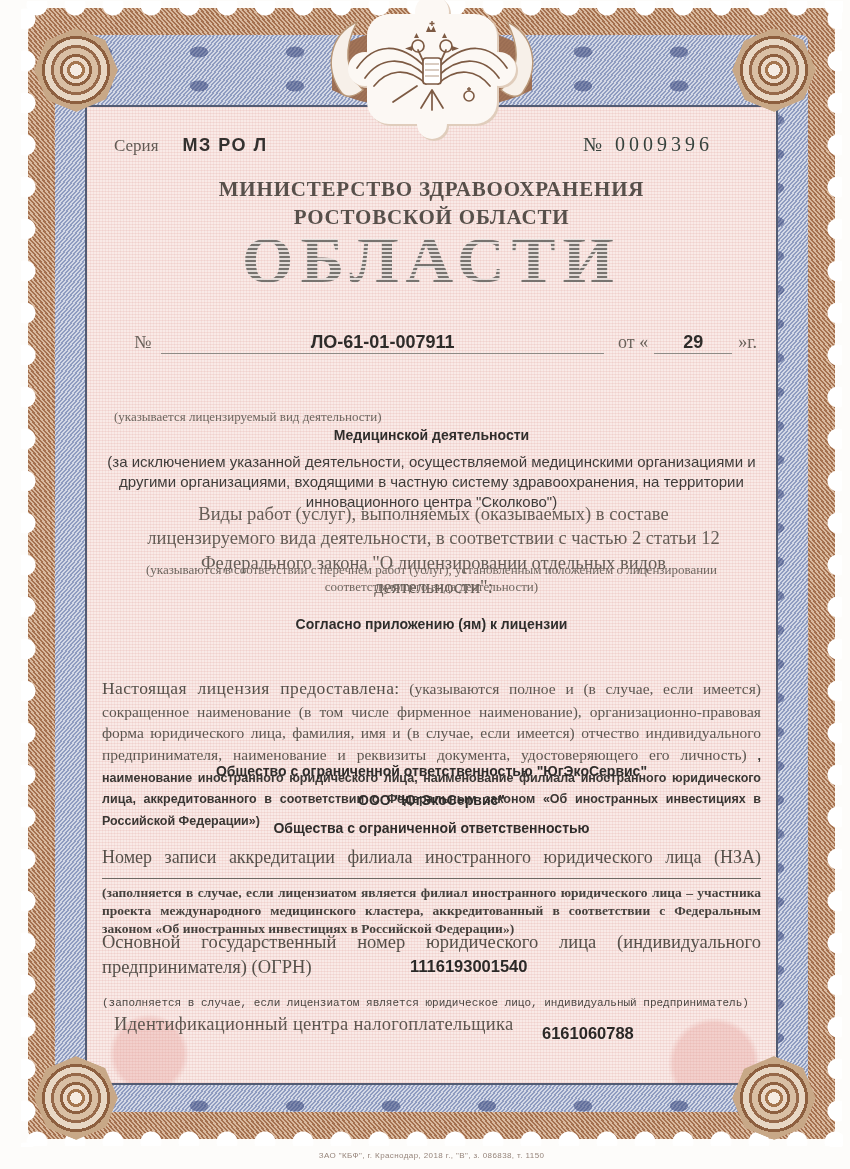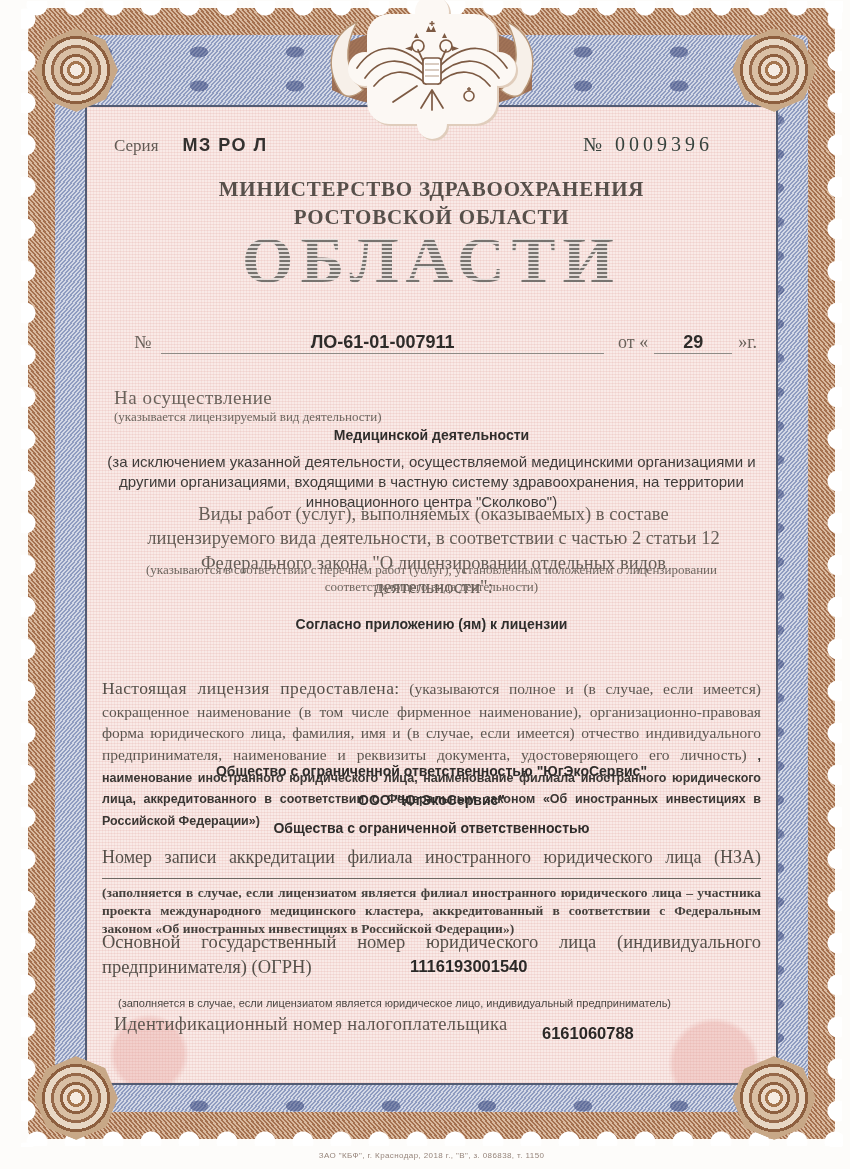--- a/index.html
+++ b/index.html
@@ -82,21 +82,21 @@
   .full-name{top:763px;}.short-name{top:792px;}.legal-form{top:820px;}
   .nza-label{top:847px;left:2px;right:2px;font-size:18px;color:#55504a;
     text-align:justify;text-align-last:justify;}
   .nza-hint{top:878px;left:2px;right:2px;border-top:1.5px solid #6d6761;padding-top:5px;
     font-size:13.5px;line-height:1.35;text-align:justify;color:#45413d;font-weight:bold;
     font-family:"Liberation Serif",serif;}
   .ogrn-block{top:930px;left:2px;right:2px;}
   .ogrn-label{font-size:18.5px;line-height:1.35;text-align:justify;color:#55504a;width:100%;}
   .ogrn-value{position:absolute;left:308px;top:27px;width:170px;text-align:left;
     font-family:"Liberation Sans",sans-serif;font-weight:bold;font-size:16.5px;color:#2b2927;}
-  .ogrn-hint{top:997px;left:2px;font-family:Liberation Sans, sans-serif;font-size:11px;color:#4a4642;margin-left:16px;}
+  .ogrn-hint{top:997px;left:2px;font-family:Liberation Mono, monospace;font-size:11px;color:#4a4642;}
   .inn-row{top:1014px;left:14px;right:2px;display:flex;align-items:baseline;}
   .inn-label{font-size:18.5px;color:#5d564f;letter-spacing:.3px;}
   .inn-value{position:absolute;left:428px;top:10px;font-family:"Liberation Sans",sans-serif;
     font-weight:bold;font-size:16.5px;color:#2b2927;}
   .imprint{position:absolute;left:0;right:0;bottom:9px;text-align:center;
     font-family:"Liberation Sans",sans-serif;font-size:8px;color:#96857b;letter-spacing:.4px;}
 </style>
 </head>
 <body>
 
@@ -178,21 +178,20 @@
     <div class="sec license-line">
       <span>№</span>
       <span class="fill fill-no">ЛО-61-01-007911</span>
       <span>от</span>&nbsp;
       <span>«</span>
       <span class="fill fill-day">29</span>
       <span>»</span>
       <span>г.</span>
     </div>
 
-    <div class="sec activity-lead">На осуществление</div>
     <div class="sec activity-hint">(указывается лицензируемый вид деятельности)</div>
     <div class="sec bold-center activity-type">Медицинской деятельности</div>
     <div class="sec exception">(за исключением указанной деятельности, осуществляемой медицинскими организациями и другими организациями, входящими в частную систему здравоохранения, на территории инновационного центра "Сколково")</div>
     <div class="sec works">Виды работ (услуг), выполняемых (оказываемых) в составе лицензируемого вида деятельности, в соответствии с частью 2 статьи 12 Федерального закона "О лицензировании отдельных видов деятельности":</div>
     <div class="sec works-hint">(указываются в соответствии с перечнем работ (услуг), установленным положением о лицензировании соответствующего вида деятельности)</div>
     <div class="sec bold-center annex">Согласно приложению (ям) к лицензии</div>
 
     <div class="sec grantee">
       <span class="grantee-lead">Настоящая лицензия предоставлена:</span>
       <span>(указываются полное и (в случае, если имеется) сокращенное наименование (в том числе фирменное наименование), организационно-правовая форма юридического лица, фамилия, имя и (в случае, если имеется) отчество индивидуального предпринимателя, наименование и реквизиты документа, удостоверяющего его личность)</span>
@@ -206,19 +205,19 @@
     <div class="sec nza-label">Номер записи аккредитации филиала иностранного юридического лица (НЗА)</div>
     <div class="sec nza-hint">(заполняется в случае, если лицензиатом является филиал иностранного юридического лица – участника проекта международного медицинского кластера, аккредитованный в соответствии с Федеральным законом «Об иностранных инвестициях в Российской Федерации»)</div>
 
     <div class="sec ogrn-block">
       <div class="ogrn-label">Основной государственный номер юридического лица (индивидуального предпринимателя) (ОГРН)</div>
       <div class="ogrn-value">1116193001540</div>
     </div>
     <div class="sec ogrn-hint">(заполняется в случае, если лицензиатом является юридическое лицо, индивидуальный предприниматель)</div>
 
     <div class="sec inn-row">
-      <span class="inn-label">Идентификационный номер налогоплательщика</span>
+      <span class="inn-label">Идентификационный центра налогоплательщика</span>
       <span class="inn-value">6161060788</span>
     </div>
   </div>
 
   <div class="imprint">ЗАО "КБФ", г. Краснодар, 2018 г., "В", з. 086838, т. 1150</div>
 </div>
 
 </body></html>

